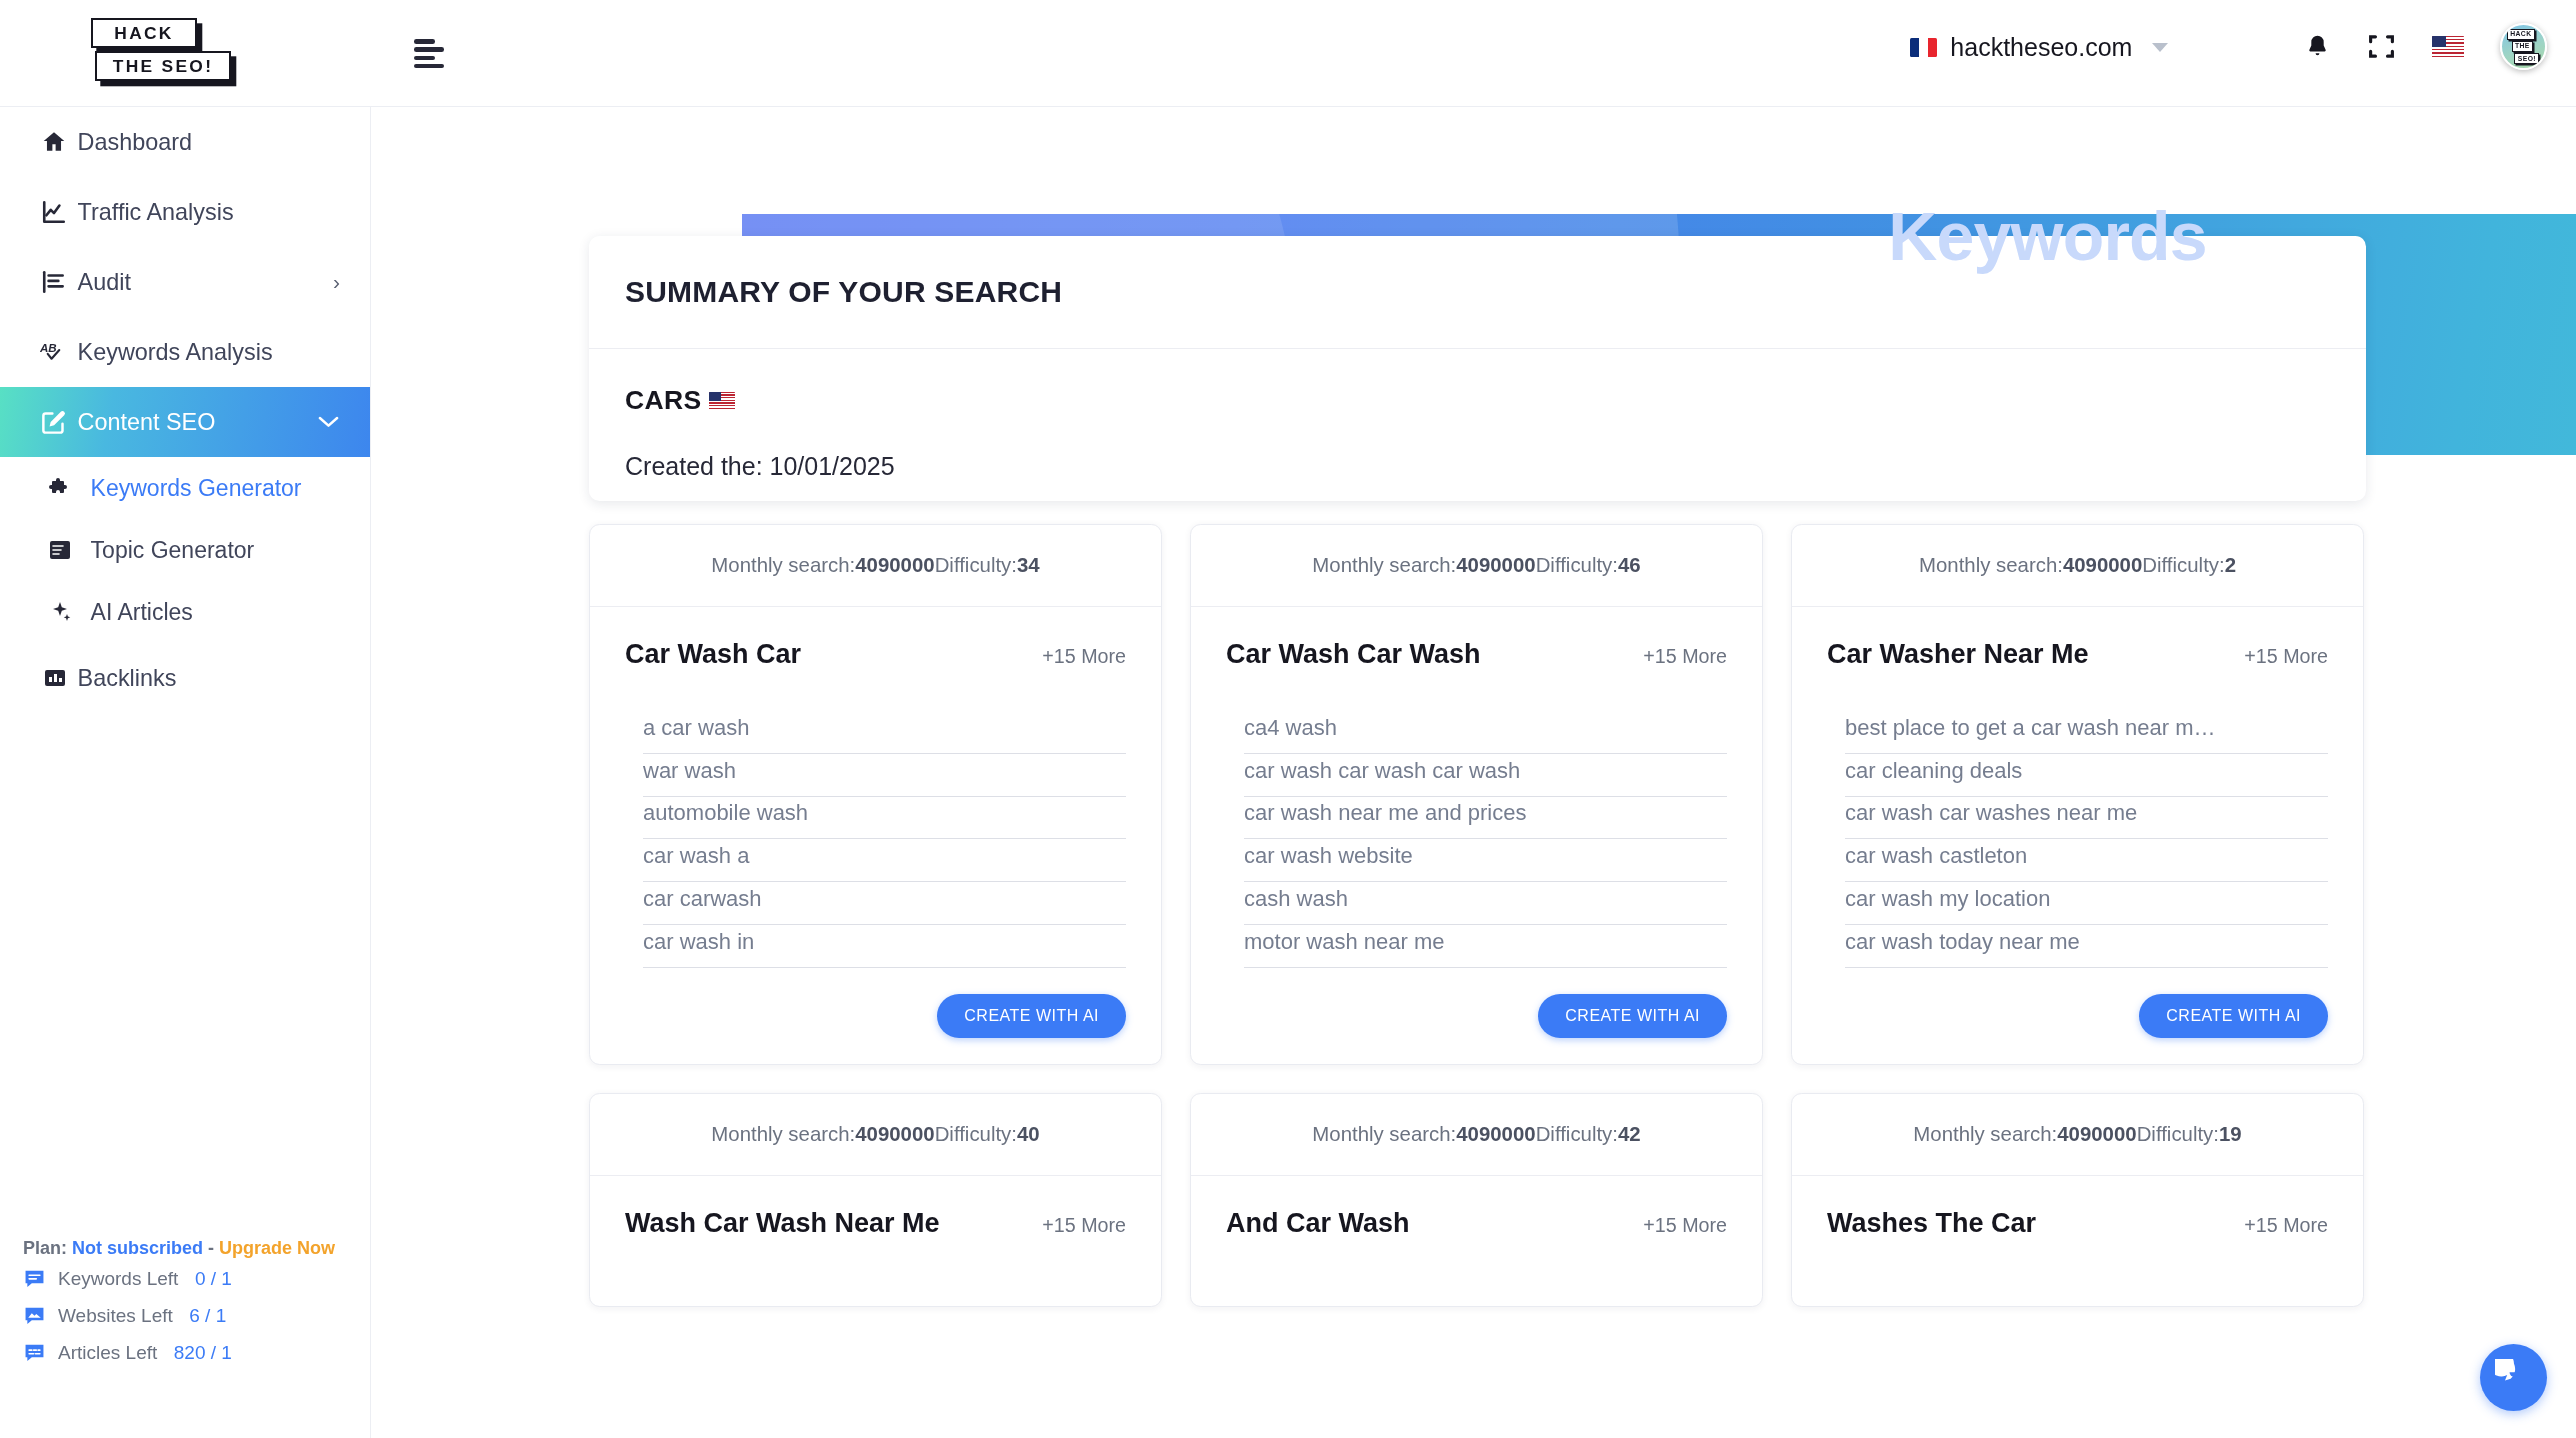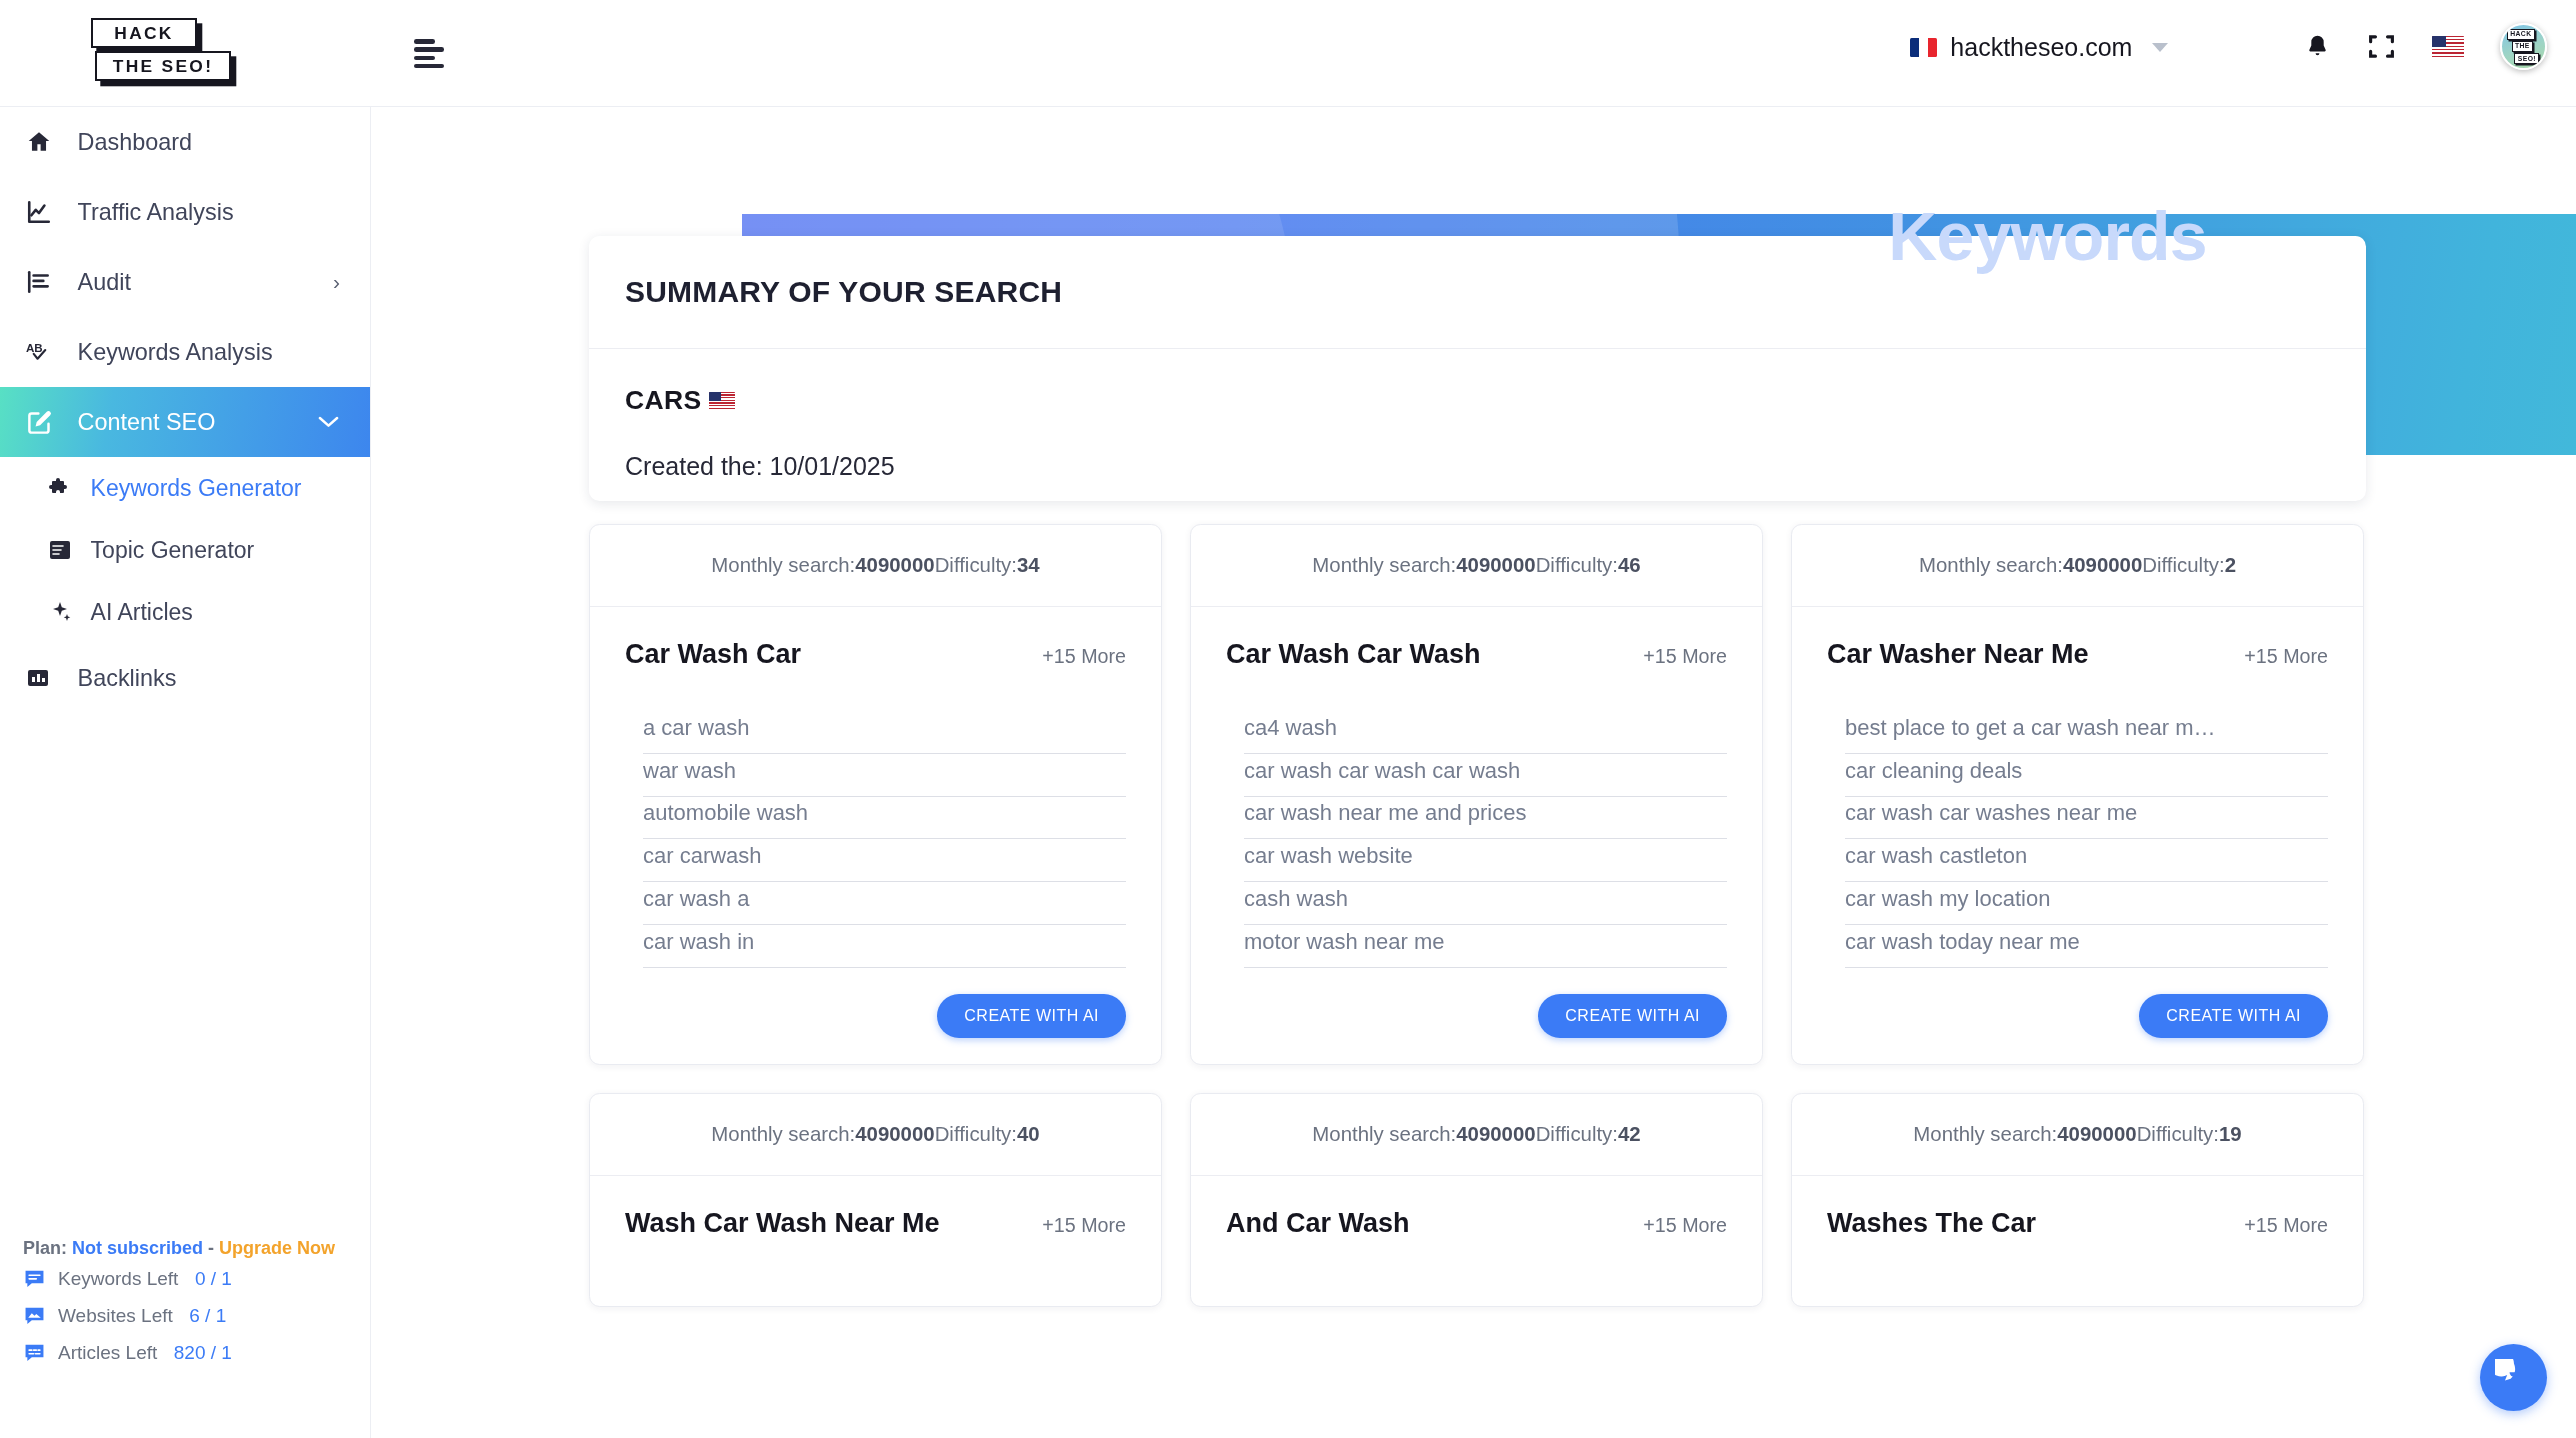--- a/index.html
+++ b/index.html
@@ -102,22 +102,22 @@
     background: #ffffff;
     border-right: 0.8px solid #eceef3;
     z-index: 30;
   }
   .nav-item {
     display: flex; align-items: center;
     height: 70px; padding-left: 26px;
     cursor: pointer; position: relative;
   }
   .nav-icon {
-    width: 41px; display: flex; align-items: center; justify-content: flex-start;
-    color: #272837; flex: none;
+    width: 41px; display: flex; align-items: center; justify-content: flex-end;
+    color: #272837; flex: none; font-style: italic;
   }
   .nav-label { font-size: 23.4px; color: #40455a; margin-left: 10.6px; white-space: nowrap; }
   .nav-arrow { position: absolute; right: 30px; color: #5a6072; font-size: 21px; }
 
   .nav-item.active {
     background: linear-gradient(100deg, #58e0c4 0%, #49b8e0 30%, #3d86ee 100%);
   }
   .nav-item.active .nav-label { color: #ffffff; font-weight: 400; }
   .nav-item.active .nav-icon { color: #ffffff; }
   .nav-item.active .nav-arrow { color: #ffffff; }
@@ -485,22 +485,22 @@
           </div>
           <div class="kcard-body">
             <div class="kcard-title-row">
               <div class="kcard-title">Car Wash Car</div>
               <div class="kcard-more">+15 More</div>
             </div>
             <div class="klist">
               <div class="kitem">a car wash</div>
               <div class="kitem">war wash</div>
               <div class="kitem">automobile wash</div>
+              <div class="kitem">car wash a</div>
               <div class="kitem">car carwash</div>
-              <div class="kitem">car wash a</div>
               <div class="kitem">car wash in</div>
             </div>
             <div class="kcard-foot">
               <button class="btn-ai">CREATE WITH AI</button>
             </div>
           </div>
         </div>
         <div class="kcard">
           <div class="kcard-head">
             <span>Monthly search: </span>

